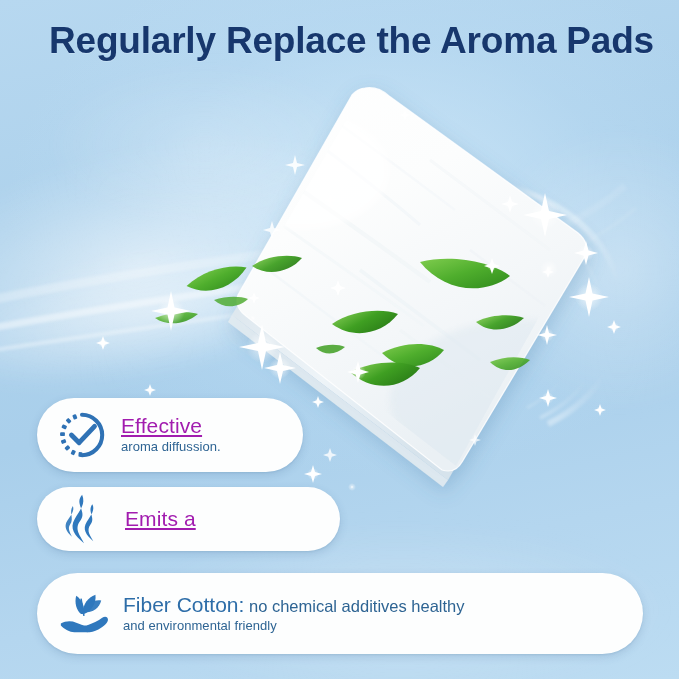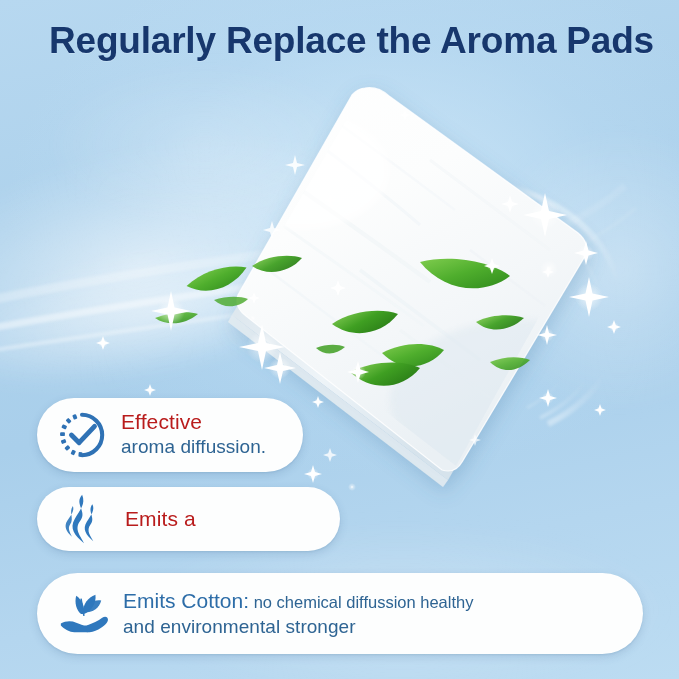--- a/index.html
+++ b/index.html
@@ -48,25 +48,26 @@
   .pill{
     position:absolute;display:flex;align-items:center;
     background:#fdfefe;border-radius:60px;
     box-shadow:0 3px 9px rgba(40,85,130,.17), 0 1px 2px rgba(40,85,130,.10);
   }
   .pill .ico{
     flex:0 0 auto;display:flex;align-items:center;justify-content:center;
   }
   .pill .txt{display:flex;flex-direction:column;justify-content:center;}
   .lead{
-    font-size:21px;color:#b91c1c;line-height:1.18;letter-spacing:.1px;
+    font-size:21px;color:#a21caf;line-height:1.18;letter-spacing:.1px;
     font-family:"Liberation Sans", sans-serif;
+    text-decoration:underline;
   }
   .sub{
-    font-size:19px;color:#2e6493;line-height:1.3;letter-spacing:.05px;
+    font-size:13px;color:#2e6493;line-height:1.3;letter-spacing:.05px;
     font-family:"Liberation Sans", sans-serif;
   }
   .inline-lead{font-size:21px;color:#2d6da8;}
   .inline-sub{font-size:16.5px;color:#2e6493;}
 
   #pill1{left:37px;top:398px;width:266px;height:74px;}
   #pill1 .ico{width:62px;margin-left:14px;}
   #pill1 .txt{margin-left:8px;}
   #pill2{left:37px;top:487px;width:303px;height:64px;}
   #pill2 .ico{width:62px;margin-left:16px;}
@@ -354,19 +355,19 @@
           <path d="M27,10 C28,16 29,22 30,28" stroke="#2f78bd" stroke-width="1.6" fill="none"></path>
           <path d="M6,36 C11,33 17,33 22,35 C26,36.6 29,38 33,38 C36,38 38,39.5 38,41.5
                    C38,43.5 36,45 33,45 L20,45 C15,45 10,42 6,38 Z"></path>
           <path d="M33,38 C39,36 45,33 49,30 C52,28 55,29 55,32 C55,35 51,39 45,42
                    C41,44 37,45 33,45 Z"></path>
         </g>
       </svg>
     </div>
     <div class="txt">
       <div class="line">
-        <span class="inline-lead">Emits Cotton:</span><span class="inline-sub"> no chemical diffussion healthy</span>
+        <span class="inline-lead">Fiber Cotton:</span><span class="inline-sub"> no chemical additives healthy</span>
       </div>
-      <div class="sub">and environmental stronger</div>
+      <div class="sub">and environmental friendly</div>
     </div>
   </div>
 
 </div>
 
 </body></html>

